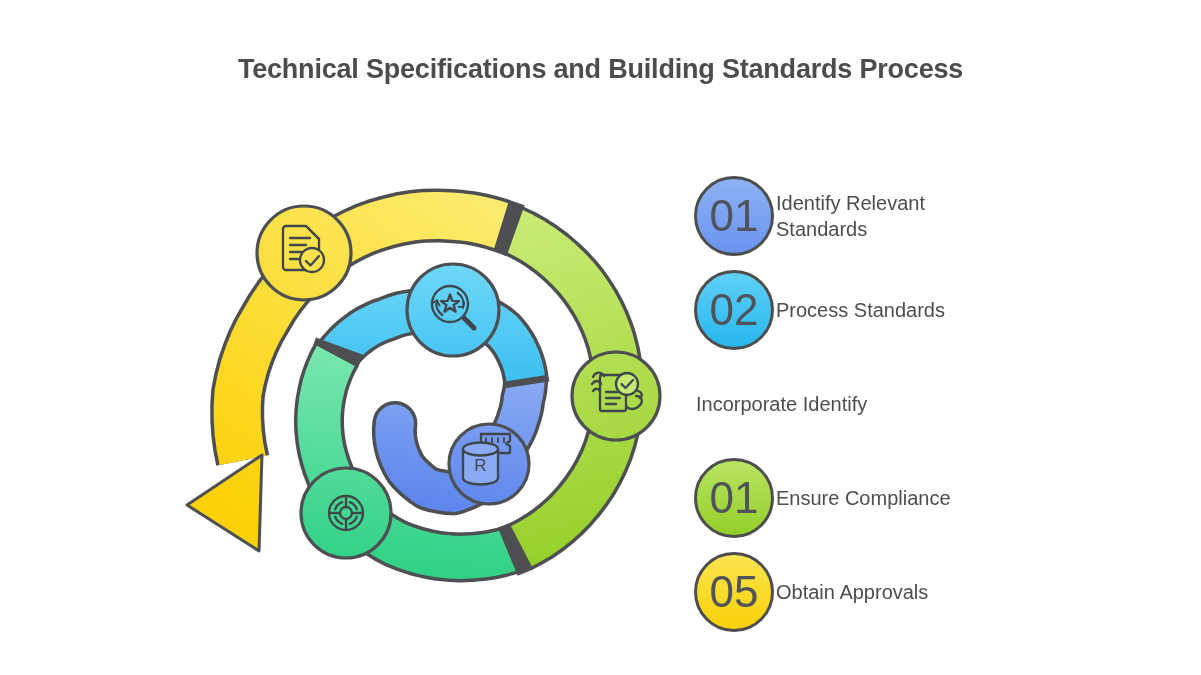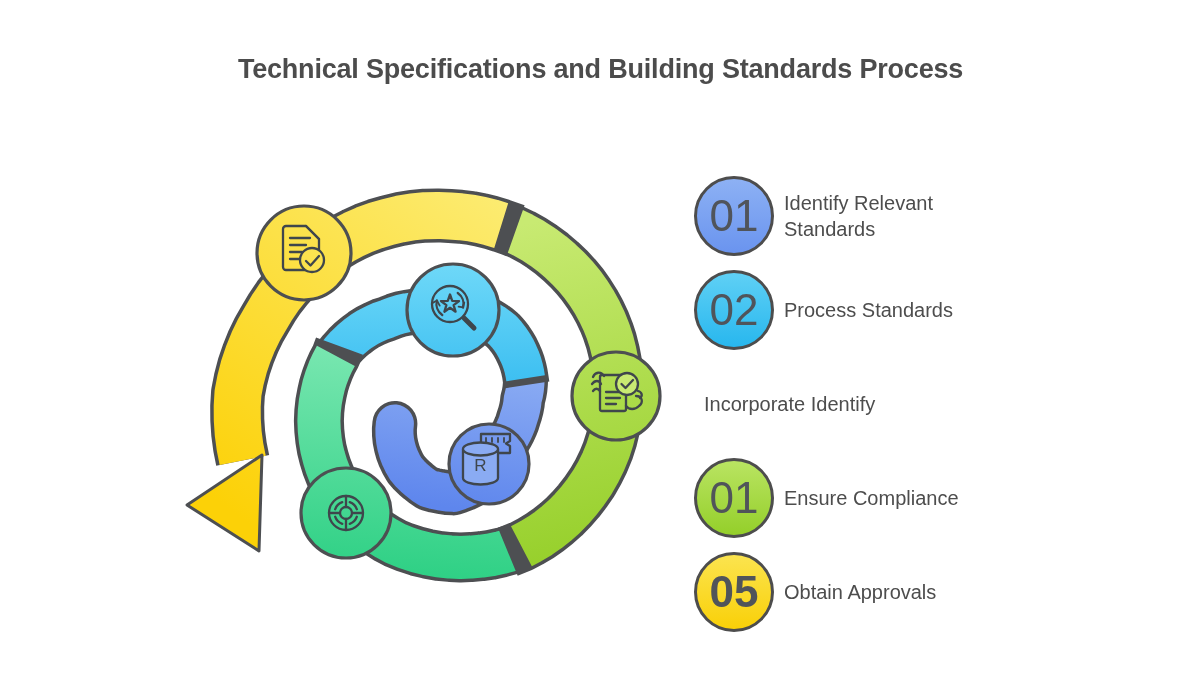--- a/index.html
+++ b/index.html
@@ -10,22 +10,22 @@
   #diagram{position:absolute;left:150px;top:130px;width:560px;height:500px;}
   #steps{position:absolute;left:694px;top:176px;display:flex;flex-direction:column;gap:14px;}
   .step-row{display:flex;align-items:center;height:80px;}
   .step-circle{width:80px;height:80px;border-radius:50%;border:3px solid #4d4d4d;
                box-sizing:border-box;display:flex;align-items:center;justify-content:center;
                font-size:44px;font-weight:300;color:#50545a;letter-spacing:0px;flex:0 0 auto;}
   .c1{background:linear-gradient(180deg,#8db1f4,#6a94ef);}
   .c2{background:linear-gradient(180deg,#5fd0f5,#28b7ee);}
   .c3{background:linear-gradient(180deg,#63e1a4,#32d48a);}
   .c4{background:linear-gradient(180deg,#b9e462,#94cf2a);}
-  .c5{background:linear-gradient(180deg,#fbe44f,#f9d008);font-weight:bold;}
-  .step-label{margin-left:10px;width:240px;font-size:20px;line-height:1.32;color:#4d4d4d;}
+  .c5{background:linear-gradient(180deg,#fbe44f,#f9d008);}
+  .step-label{margin-left:2px;width:240px;font-size:20px;line-height:1.32;color:#4d4d4d;}
   .icon{stroke:#3f464c;stroke-width:2.3;fill:none;stroke-linecap:round;stroke-linejoin:round;}
 </style>
 </head>
 <body>
 
 <div id="page">
 
   <div id="title">Technical Specifications and Building Standards Process</div>
 
   <svg id="diagram" viewBox="150 130 560 500">

